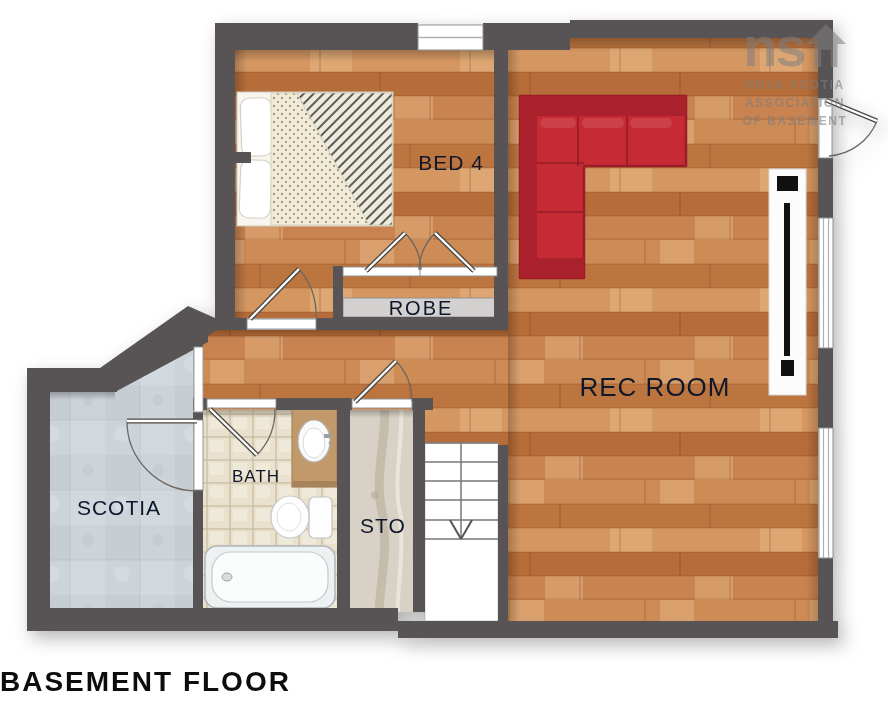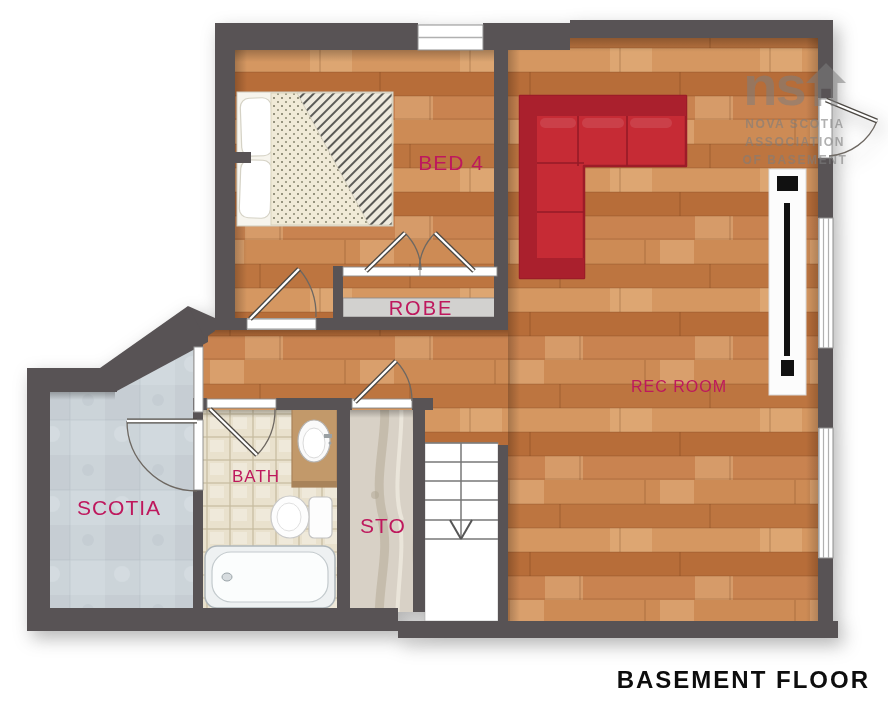--- a/index.html
+++ b/index.html
@@ -1,34 +1,34 @@
 <!DOCTYPE html>
 <html><head>
 <meta charset="utf-8">
 <style>
   html,body{margin:0;padding:0;background:#ffffff;}
   .stage{position:relative;width:888px;height:715px;background:#ffffff;overflow:hidden;
          font-family:"Liberation Sans",sans-serif;}
   .shadow-wrap{position:absolute;left:0;top:0;width:888px;height:715px;
          filter:drop-shadow(5px 7px 9px rgba(90,90,90,.45));}
   .plan-svg{position:absolute;left:0;top:0;}
-  .label{position:absolute;transform:translate(-50%,-50%);color:#be185d;
+  .label{position:absolute;transform:translate(-50%,-50%);color:#0f172a;
          white-space:nowrap;font-size:21px;letter-spacing:1px;}
   .label-bed4{left:451px;top:163px;}
-  .label-rec{left:679px;top:387px;font-size:16px;}
+  .label-rec{left:655px;top:387px;font-size:26px;}
   .label-utility{left:119px;top:508px;}
   .label-bath{left:256px;top:477px;font-size:17px;}
   .label-sto{left:383px;top:526px;}
   .label-robe{left:421px;top:308px;font-size:20px;letter-spacing:2px;}
-  .title{position:absolute;left:0;right:18px;top:666px;text-align:right;
-         font-weight:bold;font-size:24px;letter-spacing:2px;color:#0d0d0d;}
+  .title{position:absolute;left:0;right:18px;top:666px;text-align:left;
+         font-weight:bold;font-size:28px;letter-spacing:2px;color:#0d0d0d;}
   .logo{position:absolute;right:2px;top:20px;width:182px;text-align:center;
         color:rgba(125,125,125,.55);pointer-events:none;}
   .logo-main{display:flex;justify-content:center;align-items:flex-start;
-        font-weight:bold;font-size:56px;line-height:0.95;letter-spacing:-2px;margin-top:39px;}
+        font-weight:bold;font-size:56px;line-height:0.95;letter-spacing:-2px;}
   .logo-house{margin:2px 1px 0 1px;}
   .logo-tag{font-size:12px;font-weight:bold;letter-spacing:1.6px;line-height:1.5;
         color:rgba(125,125,125,.6);}
 </style>
 </head>
 <body>
 
 <div class="stage">
   <div class="shadow-wrap">
   <svg class="plan-svg" width="888" height="715" viewBox="0 0 888 715">

